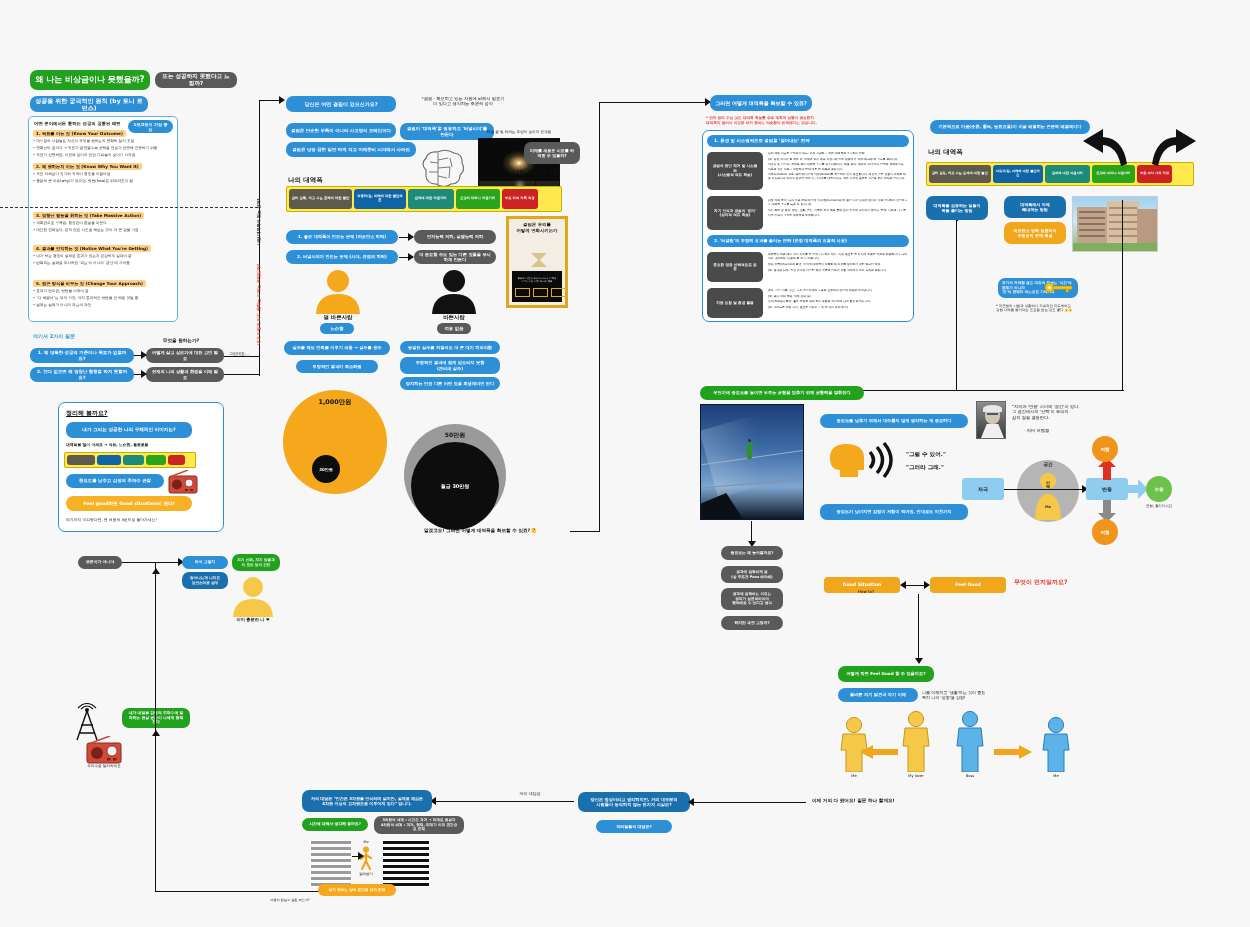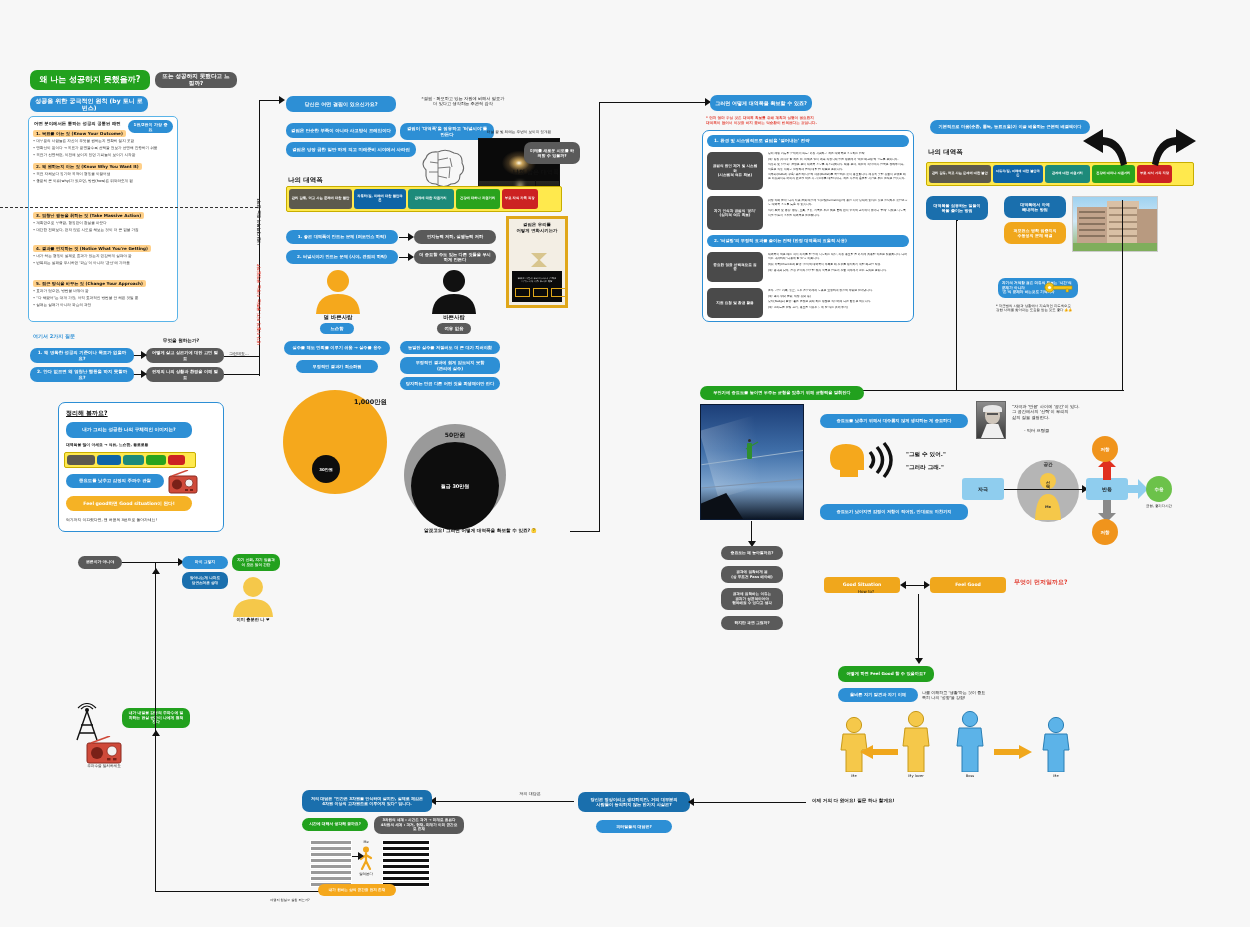--- a/index.html
+++ b/index.html
@@ -79,21 +79,21 @@
   .imgbox { position:absolute; overflow:hidden; }
 
   .vtext { position:absolute; transform-origin:left top; white-space:nowrap; }
 </style>
 </head>
 <body>
 
 <div id="canvas">
 
 
-  <div class="bub green" style="left:30px;top:70px;width:120px;height:20px;font-size:8px;">왜 나는 성공하지 못했을까?</div>
+  <div class="bub green" style="left:30px;top:70px;width:120px;height:20px;font-size:8px;">왜 나는 비상금이나 못했을까?</div>
   <div class="bub gray" style="left:155px;top:72px;width:82px;height:16px;font-size:5.6px;">또는 성공하지 못했다고 느낄까?</div>
   <div class="bub blue" style="left:30px;top:96px;width:118px;height:16px;font-size:6px;">성공을 위한 궁극적인 원칙 (by 토니 로빈스)</div>
 
   <div class="panel" style="left:28px;top:116px;width:150px;height:206px;"></div>
   <div class="plain" style="left:34px;top:121px;width:96px;font-size:4.4px;font-weight:bold;">어떤 분야에서든 통하는 성공의 공통된 패턴</div>
   <div class="bub blue" style="left:128px;top:120px;width:45px;height:13px;font-size:4px;border-radius:8px;">1번/2번이 가장 중요</div>
 
   <div style="position:absolute;left:33px;top:130px;width:140px;">
     <div style="font-size:4.2px;"><span class="lihdr"><span>1.</span> <span>목표를 아는 것 (Know Your Outcome)</span></span></div>
     <div class="lirow" style="font-size:3.6px;margin-top:2px;">• <span>대부분의 사람들은 자신이 무엇을 원하는지 명확히 알지 못함</span></div>
@@ -201,21 +201,21 @@
   </div>
 
   <svg class="person" style="left:312px;top:268px;" width="52" height="46" viewBox="0 0 52 46">
     <circle cx="26" cy="13" r="11" fill="#f5a81c"></circle>
     <path d="M4 46 Q5 26 26 26 Q47 26 48 46 Z" fill="#f5a81c"></path>
   </svg>
   <div class="plain center" style="left:306px;top:314px;width:64px;font-size:5.4px;font-weight:bold;">덜 바쁜사람</div>
   <div class="bub blue" style="left:320px;top:323px;width:34px;height:11px;font-size:4.4px;">느슨함</div>
   <div class="bub blue" style="left:284px;top:341px;width:106px;height:14px;font-size:4.2px;">실수를 해도 만회를 이루기 쉬움 → 실수를 용수</div>
   <div class="bub blue" style="left:296px;top:360px;width:82px;height:13px;font-size:4.2px;">부정적인 결과가 최소화됨</div>
-  <div class="circ" style="left:283px;top:390px;width:104px;height:104px;background:#f5a81c;justify-content:flex-end;">
+  <div class="circ" style="left:283px;top:390px;width:104px;height:104px;background:#f5a81c;">
     <div style="margin-top:8px;color:#111;font-size:6.4px;font-weight:bold;">1,000만원</div>
   </div>
   <div class="circ" style="left:312px;top:455px;width:28px;height:28px;background:#0d0d0d;align-items:center;">
     <div style="color:#fff;font-size:4px;font-weight:bold;">30만원</div>
   </div>
 
   <svg class="person" style="left:428px;top:268px;" width="52" height="46" viewBox="0 0 52 46">
     <circle cx="26" cy="13" r="11" fill="#111"></circle>
     <path d="M4 46 Q5 26 26 26 Q47 26 48 46 Z" fill="#111"></path>
   </svg>

